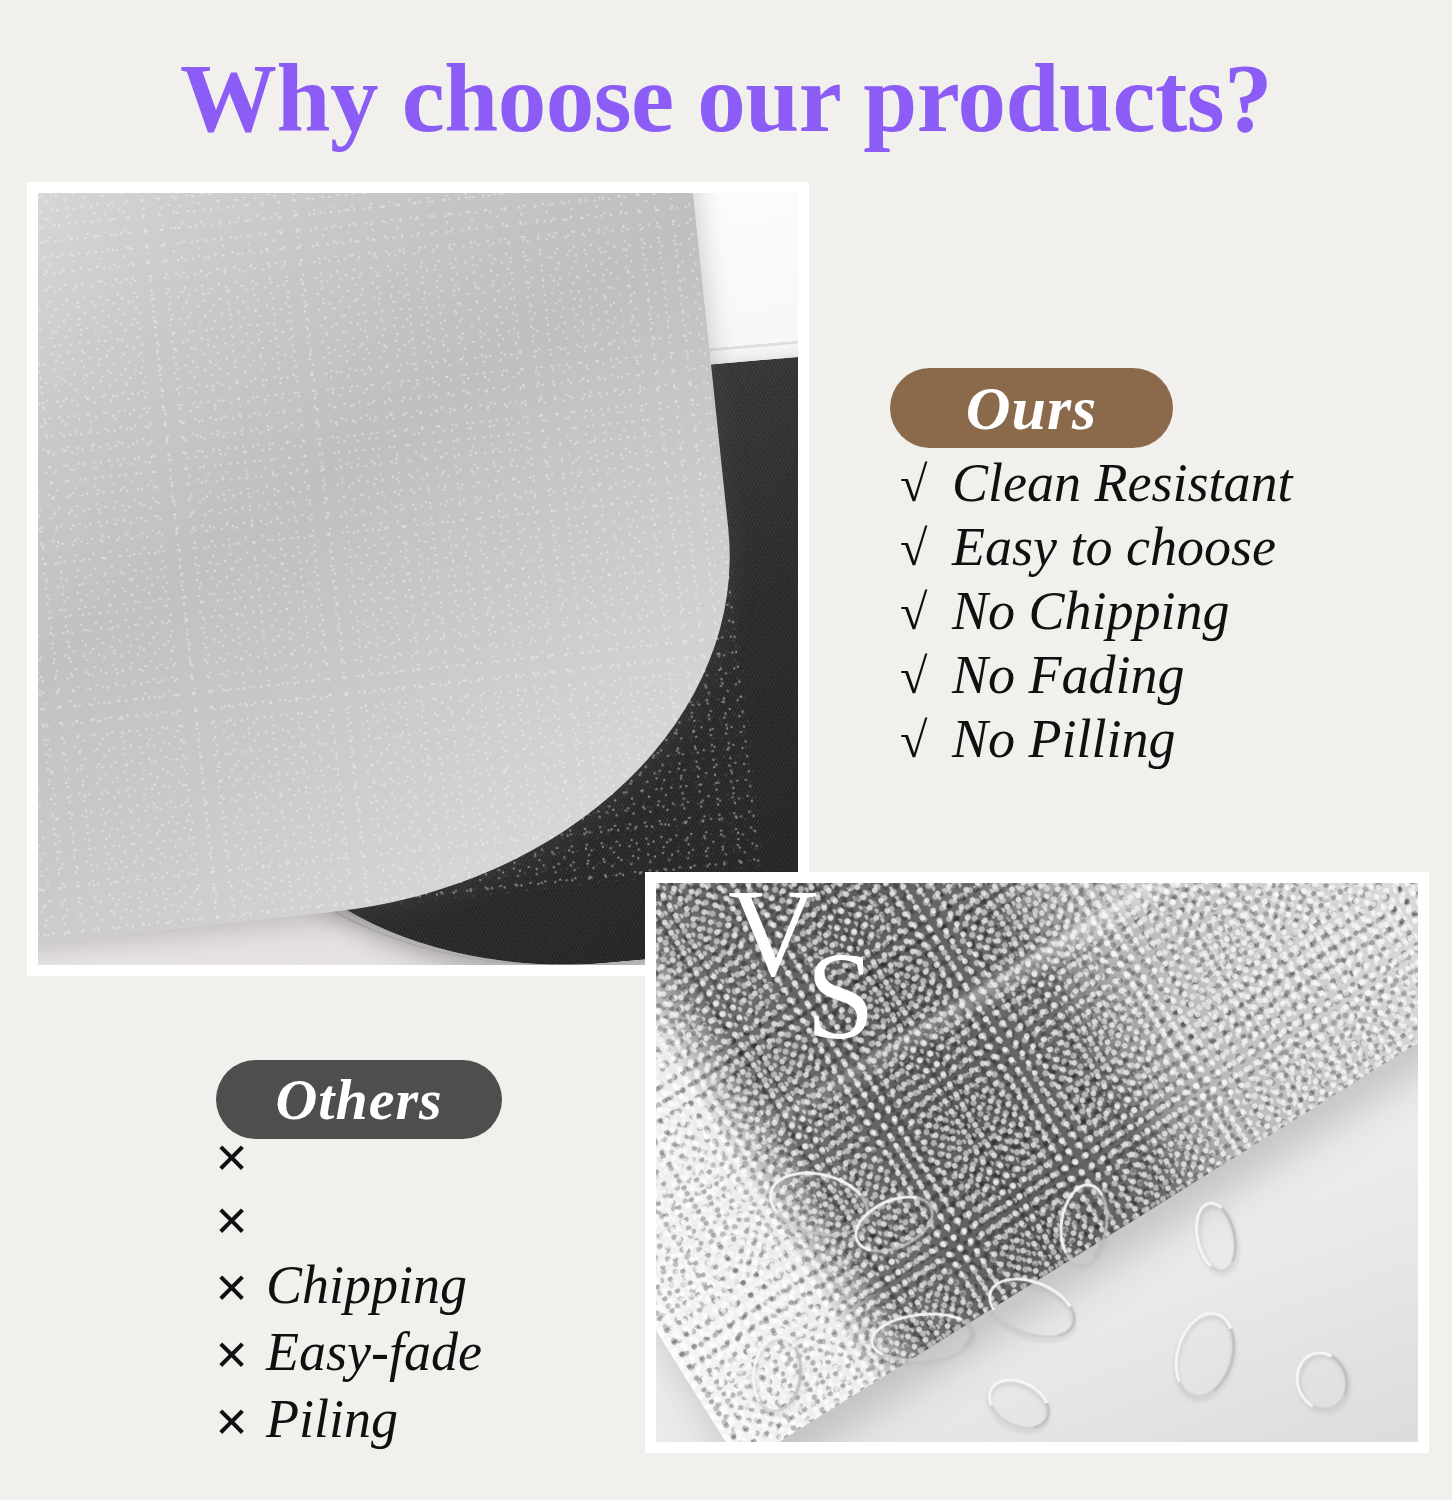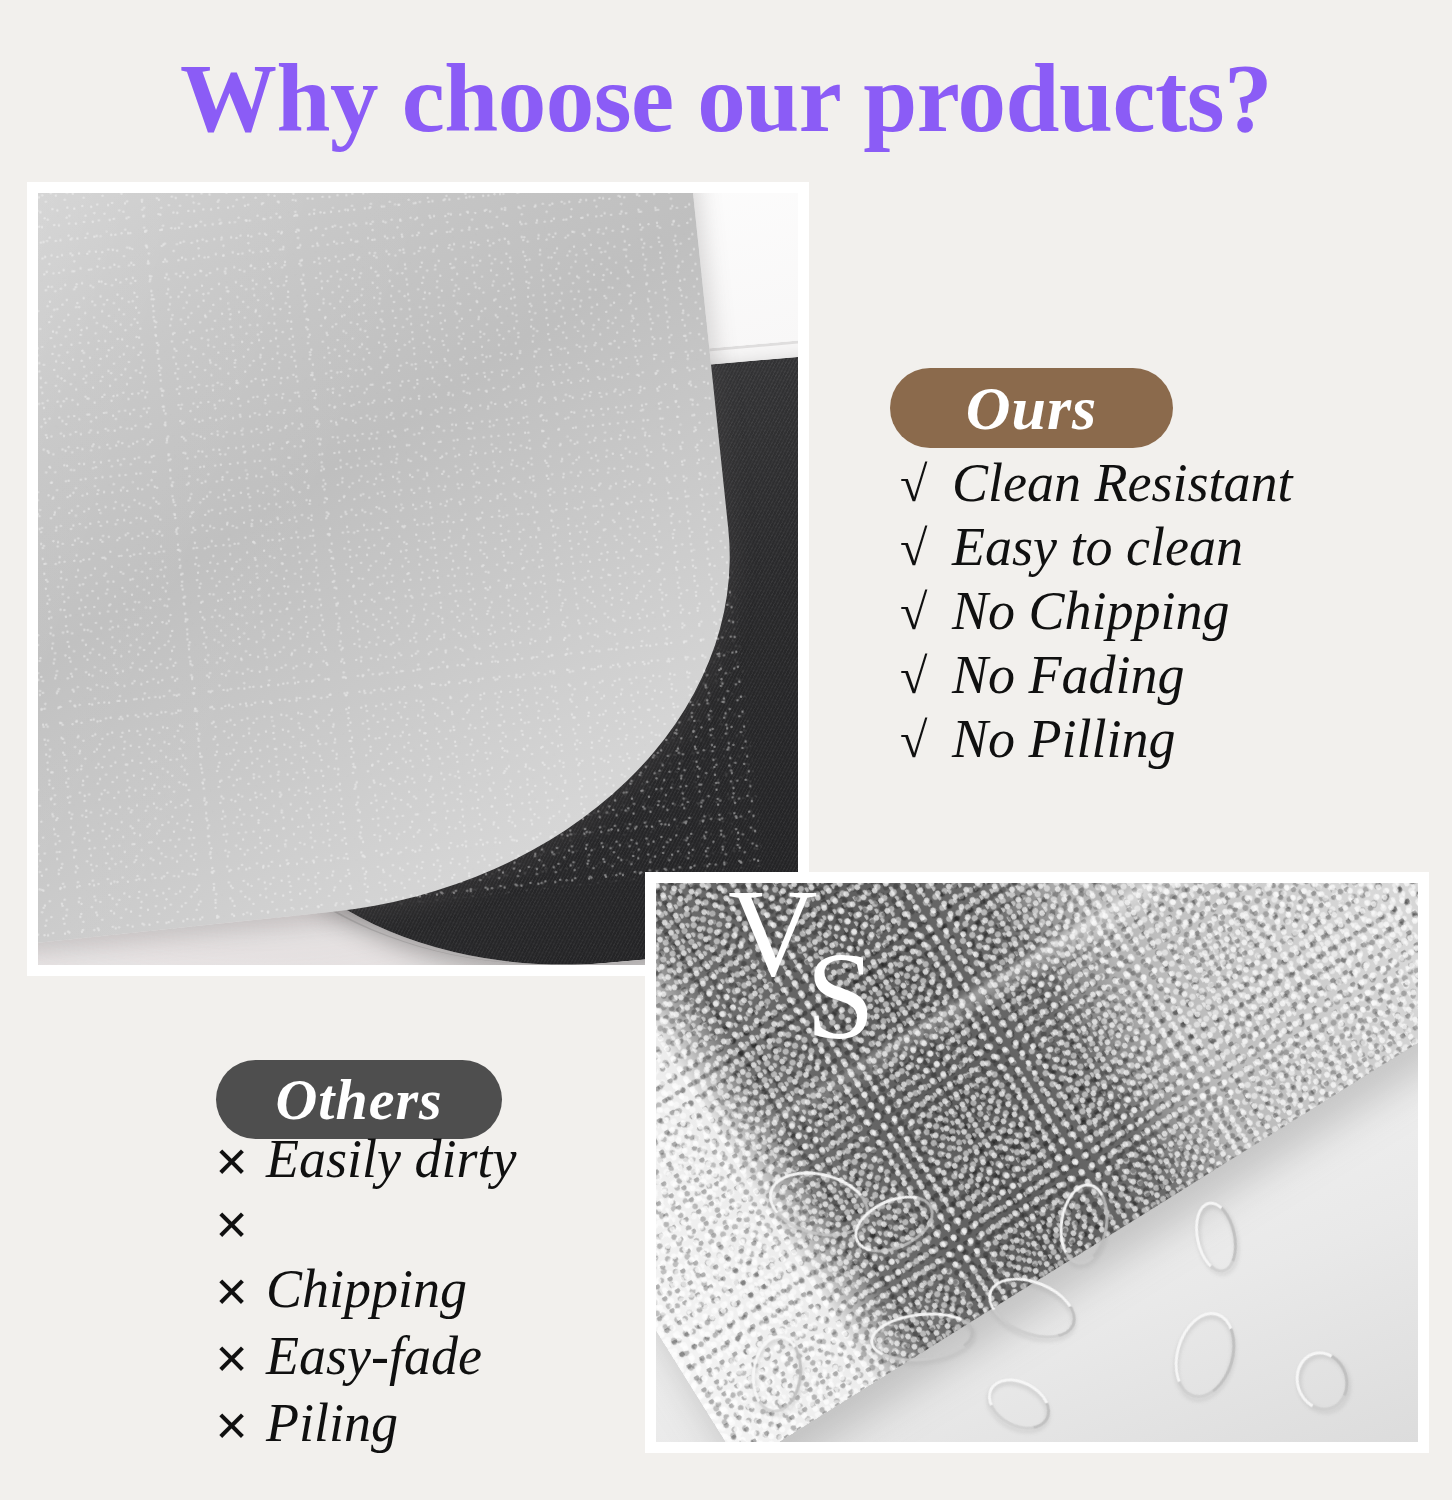--- a/index.html
+++ b/index.html
@@ -356,42 +356,41 @@
 
   <div class="badge ours-badge">Ours</div>
 
   <div class="feature-list ours-list">
     <div class="feature-row">
       <span class="feature-mark check">√</span>
       <span class="feature-text">Clean Resistant</span>
     </div>
     <div class="feature-row">
       <span class="feature-mark check">√</span>
-      <span class="feature-text">Easy to clean</span>
+      <span class="feature-text">Easy to choose</span>
     </div>
     <div class="feature-row">
       <span class="feature-mark check">√</span>
       <span class="feature-text">No Chipping</span>
     </div>
     <div class="feature-row">
       <span class="feature-mark check">√</span>
       <span class="feature-text">No Fading</span>
     </div>
     <div class="feature-row">
       <span class="feature-mark check">√</span>
       <span class="feature-text">No Pilling</span>
     </div>
   </div>
 
   <div class="badge others-badge">Others</div>
 
   <div class="feature-list others-list">
     <div class="feature-row">
       <span class="feature-mark cross">✕</span>
-      <span class="feature-text">Easily dirty</span>
     </div>
     <div class="feature-row">
       <span class="feature-mark cross">✕</span>
     </div>
     <div class="feature-row">
       <span class="feature-mark cross">✕</span>
       <span class="feature-text">Chipping</span>
     </div>
     <div class="feature-row">
       <span class="feature-mark cross">✕</span>

